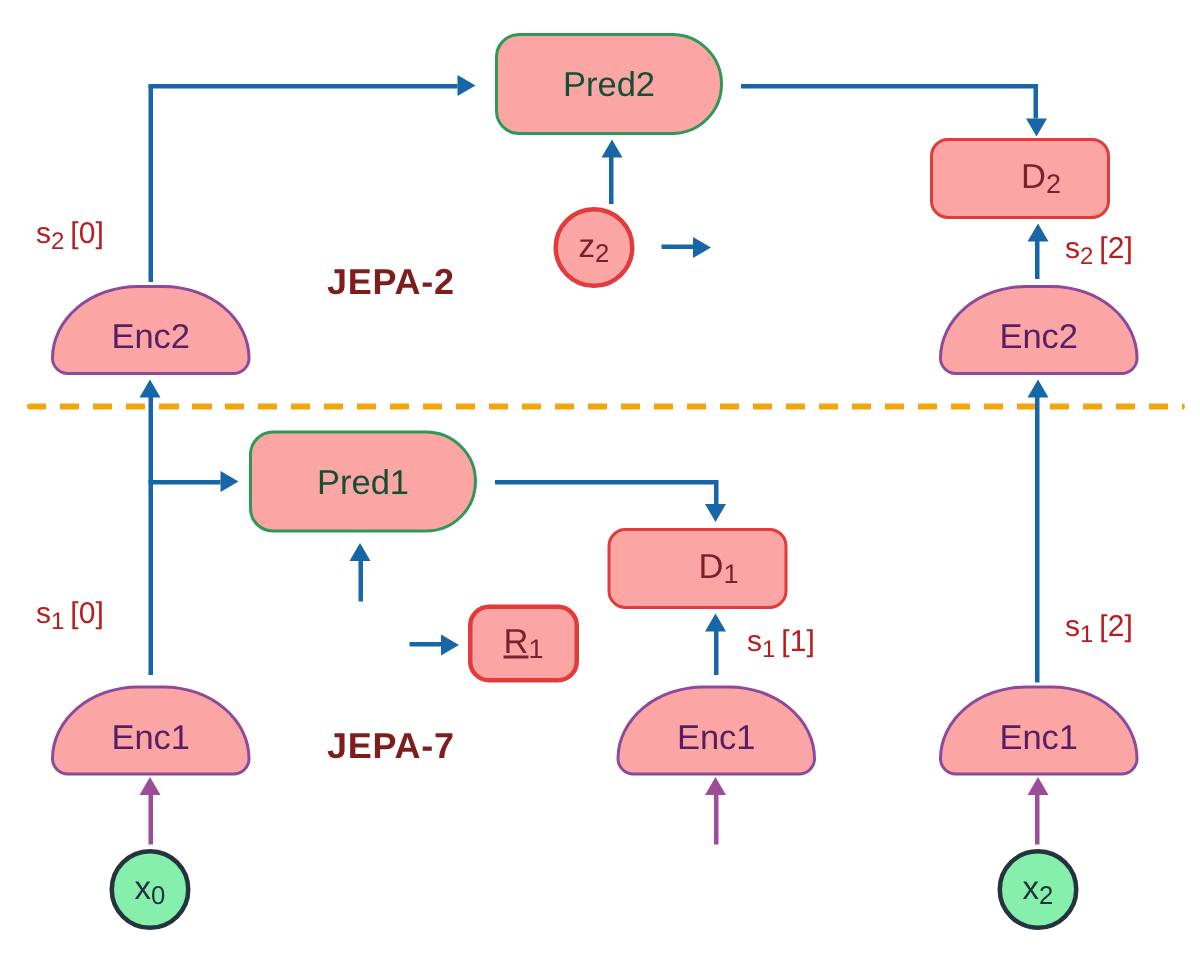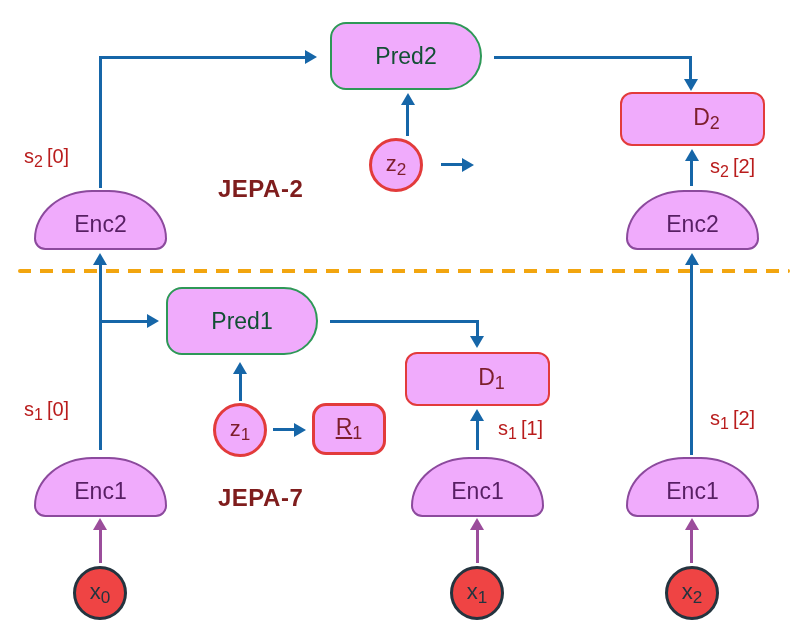--- a/index.html
+++ b/index.html
@@ -1,46 +1,46 @@
 <!DOCTYPE html>
 <html><head>
 <meta charset="utf-8">
 <style>
   html,body{margin:0;padding:0;background:#ffffff;}
   .canvas{
     position:relative;width:800px;height:644px;background:#ffffff;overflow:hidden;
     font-family:"Liberation Sans","DejaVu Sans",sans-serif;
   }
   
-  .node{position:absolute;display:flex;align-items:center;justify-content:center;box-sizing:border-box;background:#f0abfc;}
+  .node{position:absolute;display:flex;align-items:center;justify-content:center;box-sizing:border-box;background:#fca5a5;}
   .dome{
     width:133px;height:60px;border:2.5px solid #8C4A9D;
     border-radius:62px 62px 12px 12px / 52px 52px 12px 12px;
     color:#571E63;font-size:23px;font-weight:500;padding-top:9px;
   }
   .pred{
     width:152px;height:68px;border:2.5px solid #2E9857;
     border-radius:16px 34px 34px 16px / 16px 34px 34px 16px;
     color:#124F33;font-size:23px;font-weight:500;
   }
   .dbox{
-    width:145px;height:54px;border:2.5px solid #E23B3B;border-radius:12px;
+    width:120px;height:54px;border:2.5px solid #E23B3B;border-radius:12px;
     color:#7D1E2C;font-size:23px;font-weight:500;padding-left:28px;
   }
   .rbox{
     width:74px;height:52px;border:3px solid #E23B3B;border-radius:14px;
     color:#7D1E2C;font-size:23px;font-weight:500;
   }
   .zcirc{
     width:54px;height:54px;border:3px solid #E23B3B;border-radius:50%;
     color:#7D1E2C;font-size:22px;font-weight:500;
   }
   .xcirc{
     width:54px;height:54px;border:3px solid #24343F;border-radius:50%;
-    background:#ef4444;color:#24343F;font-size:22px;font-weight:500;
+    background:#86efac;color:#24343F;font-size:22px;font-weight:500;
   }
   
   .vline{position:absolute;width:3px;background:#1666A8;}
   .hline{position:absolute;height:3px;background:#1666A8;}
   .vline.purple{background:#9B4D9B;}
   .ah{position:absolute;width:0;height:0;}
   .ah-up{border-left:7px solid transparent;border-right:7px solid transparent;border-bottom:12px solid #1666A8;}
   .ah-down{border-left:7px solid transparent;border-right:7px solid transparent;border-top:12px solid #1666A8;}
   .ah-right{border-top:7px solid transparent;border-bottom:7px solid transparent;border-left:12px solid #1666A8;}
   .ah-up.purple{border-bottom-color:#9B4D9B;}
@@ -121,23 +121,20 @@
   <div class="hline" style="left:330px;top:320px;width:147px;"></div>
   <div class="vline" style="left:476px;top:320px;height:16px;"></div>
   <div class="ah ah-down" style="left:470px;top:336px;"></div>
 
   <div class="node dbox" style="left:405px;top:352px;">
     <span><span>D</span><span class="sub">1</span></span>
   </div>
 
   <div class="ah ah-up" style="left:233px;top:362px;"></div>
   <div class="vline" style="left:239px;top:373px;height:28px;"></div>
-  <div class="node zcirc" style="left:213px;top:403px;">
-    <span><span>z</span><span class="sub">1</span></span>
-  </div>
   <div class="hline" style="left:273px;top:428px;width:21px;"></div>
   <div class="ah ah-right" style="left:294px;top:423px;"></div>
   <div class="node rbox" style="left:312px;top:403px;text-decoration:underline;">
     <span><span>R</span><span class="sub">1</span></span>
   </div>
 
   <div class="ah ah-up" style="left:470px;top:409px;"></div>
   <div class="vline" style="left:476px;top:420px;height:30px;"></div>
   <div class="slabel" style="left:498px;top:417px;">
     <span>s</span><span class="sub">1</span><span class="idx">[1]</span>
@@ -165,20 +162,17 @@
   <div class="ah ah-up purple" style="left:93px;top:518px;"></div>
   <div class="vline purple" style="left:99px;top:529px;height:34px;"></div>
   <div class="ah ah-up purple" style="left:470px;top:518px;"></div>
   <div class="vline purple" style="left:476px;top:529px;height:34px;"></div>
   <div class="ah ah-up purple" style="left:685px;top:518px;"></div>
   <div class="vline purple" style="left:690px;top:529px;height:34px;"></div>
 
   <div class="node xcirc" style="left:73px;top:566px;">
     <span><span>x</span><span class="sub">0</span></span>
   </div>
-  <div class="node xcirc" style="left:450px;top:566px;">
-    <span><span>x</span><span class="sub">1</span></span>
-  </div>
   <div class="node xcirc" style="left:665px;top:566px;">
     <span><span>x</span><span class="sub">2</span></span>
   </div>
 
 </div>
 
 </body></html>

